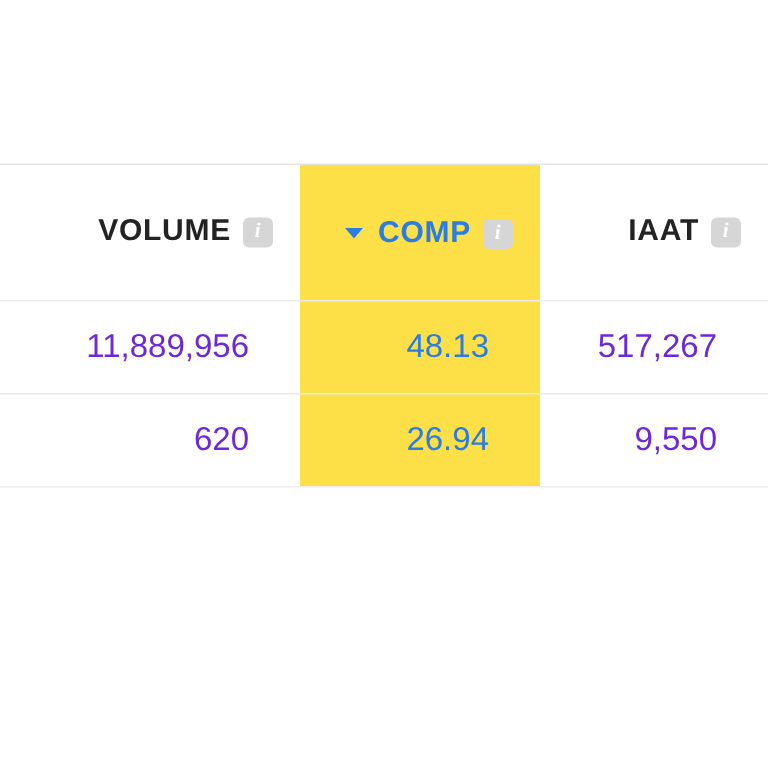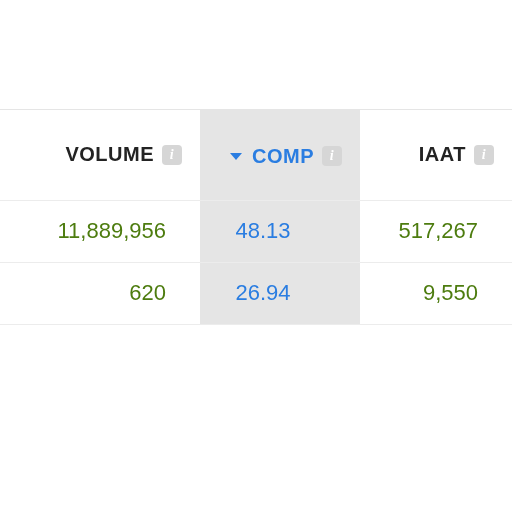--- a/index.html
+++ b/index.html
@@ -1,24 +1,24 @@
 <!DOCTYPE html>
 <html><head>
 <meta charset="utf-8">
 <style>
   * { box-sizing: border-box; margin: 0; padding: 0; }
   html, body { width: 512px; height: 512px; overflow: hidden; background: #fff; font-family: "Helvetica Neue", Arial, sans-serif; }
   .spacer-top { height: 110px; border-bottom: 1px solid #e5e5e5; }
   table { border-collapse: collapse; width: 100%; table-layout: fixed; }
   th, td { border-bottom: 1px solid #ececec; text-align: right; vertical-align: middle; }
   th { height: 90px; font-size: 20px; font-weight: 800; letter-spacing: 0.5px; color: #232323; padding-right: 18px; }
-  td { height: 62px; font-size: 22px; color: #4d7c0f; padding-right: 34px; font-weight: 400; }
-  td.comp-cell { color: #2a7de1; text-align: center; }
+  td { height: 62px; font-size: 22px; color: #6d28d9; padding-right: 34px; font-weight: 400; }
+  td.comp-cell { color: #2a7de1; }
   .col-volume { width: 200px; }
-  .col-comp { width: 160px; background: #e5e5e5; }
+  .col-comp { width: 160px; background: #fde047; }
   .col-iaat { width: 152px; }
   th.col-comp { color: #2a7de1; }
   .th-inner { display: inline-flex; align-items: center; gap: 8px; justify-content: flex-end; }
   .info-badge {
     display: inline-flex; align-items: center; justify-content: center;
     width: 20px; height: 20px; border-radius: 4px; background: #d6d6d6;
     color: #fff; font-family: Georgia, serif; font-style: italic;
     font-weight: 700; font-size: 14px; line-height: 1;
   }
   .sort-caret {

